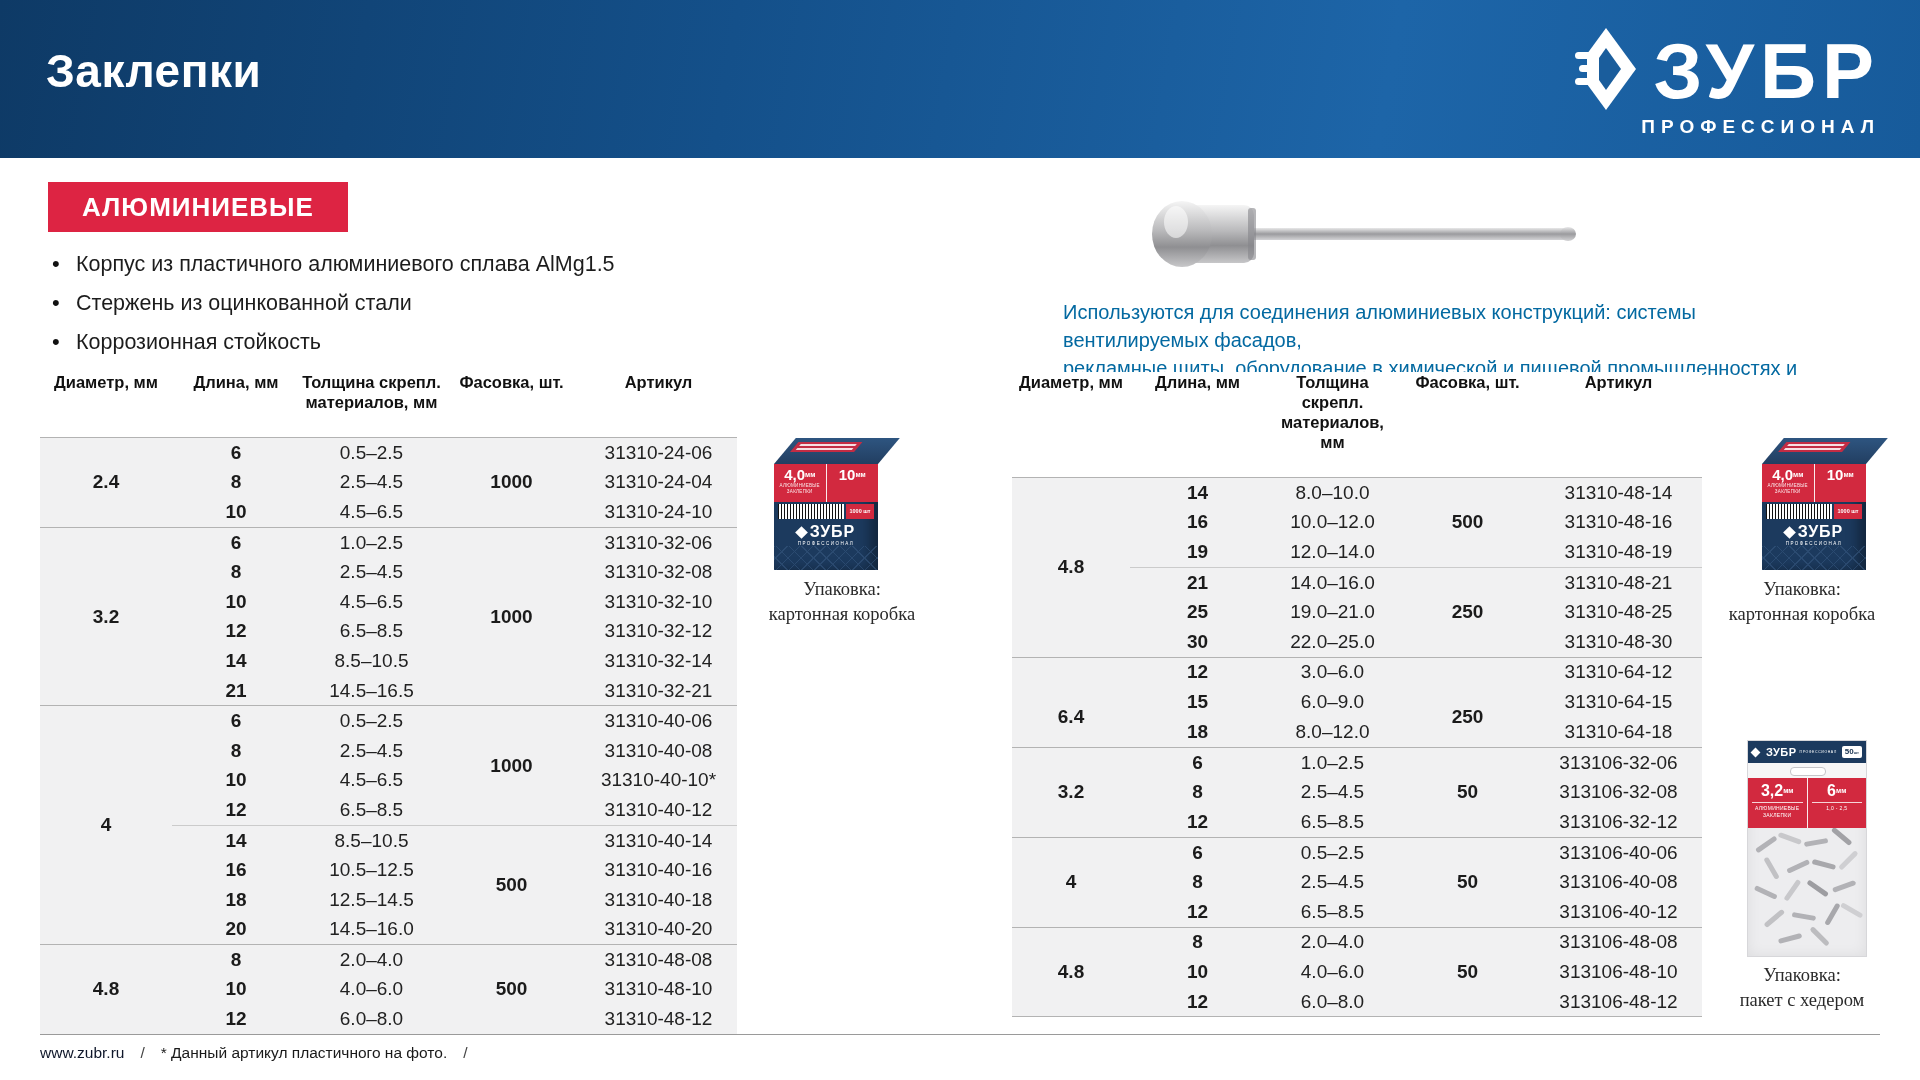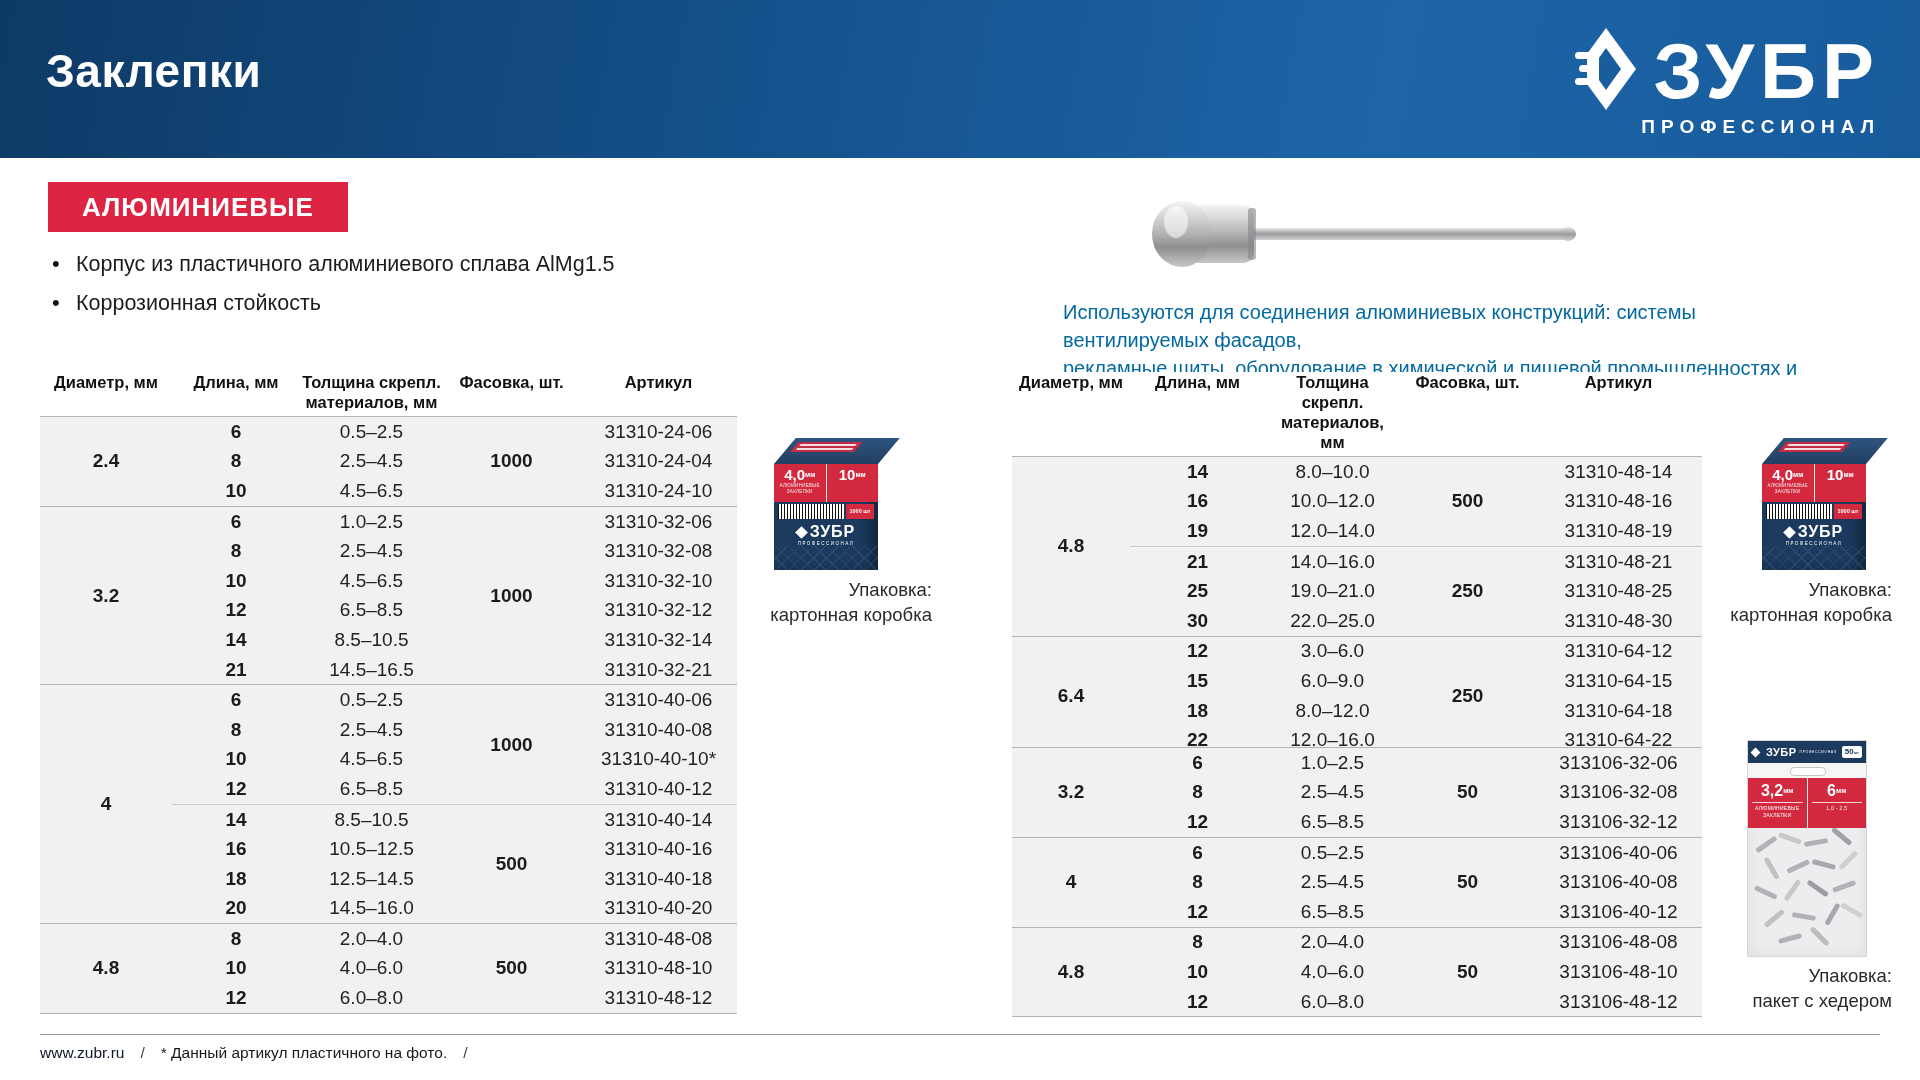--- a/index.html
+++ b/index.html
@@ -22,33 +22,33 @@
   .features li{position:relative;padding-left:26px;margin-bottom:14px;font-size:21.5px;line-height:25px;color:#1c1c1c;}
   .features li::before{content:"•";position:absolute;left:2px;top:-1px;font-size:22px;color:#111;}
 
   
   .rivet{position:absolute;left:1090px;top:172px;}
   .description{position:absolute;left:1063px;top:298px;width:740px;font-size:20px;line-height:28px;color:#0369a1;}
 
   
   .tbl{position:absolute;border-collapse:collapse;table-layout:fixed;border-bottom:1px solid #b3b3b3;}
   .tbl thead th{background:#fff;font-size:16.5px;font-weight:700;color:#111;text-align:center;
-                vertical-align:top;line-height:20px;padding:0 2px 4px;border-bottom:1px solid #b3b3b3;}
+                vertical-align:top;line-height:20px;padding:0 2px 25px;border-bottom:1px solid #b3b3b3;}
   .tbl tbody{background:#f1f1f2;}
   .tbl td{height:29.6px;text-align:center;vertical-align:middle;font-size:19px;color:#1b1b1b;padding:0;}
   .tbl tr.g-top{border-top:1px solid #b3b3b3;}
   .tbl tr.s-top{border-top:1px solid #cbcbcb;}
   .tbl td.c-dia,.tbl td.c-len,.tbl td.c-pack{font-weight:700;}
   .tbl td.c-thk,.tbl td.c-art{font-weight:400;color:#222;}
   .t-left{left:40px;top:372px;width:697px;}
   .t-rtop{left:1012px;top:372px;width:690px;}
   .t-rbot{left:1012px;top:747px;width:690px;border-top:1px solid #b3b3b3;}
 
   
-  .pkg-caption{position:absolute;width:180px;text-align:right;font-size:18.5px;line-height:25px;color:#2a2a2a;}
+  .pkg-caption{position:absolute;width:180px;text-align:center;font-size:18.5px;line-height:25px;color:#2a2a2a;font-family:Liberation Serif, serif;}
   .cap-1{left:752px;top:577px;} .cap-2{left:1712px;top:577px;} .cap-3{left:1712px;top:963px;}
 
   
   .pkbox{position:absolute;width:150px;height:135px;}
   .pkbox-1{left:760px;top:438px;} .pkbox-2{left:1748px;top:438px;}
   .pk-top{position:absolute;left:14px;top:0;width:104px;height:26px;
           background:linear-gradient(#2e5580,#223e61);transform:skewX(-40deg);transform-origin:0 100%;}
   .pk-top-red{position:absolute;left:6px;right:34px;top:4px;bottom:12px;background:#c22c44;}
   .pk-top-red i{display:block;height:2px;background:rgba(255,255,255,.85);margin:2px 4px 0;}
   .pk-front{position:absolute;left:14px;top:26px;width:104px;height:106px;background:#1c3a5e;
@@ -119,20 +119,21 @@
         <span class="logo-text">ЗУБР</span>
       </div>
       <div class="logo-sub">ПРОФЕССИОНАЛ</div>
     </div>
   </div>
 
   <div class="badge">АЛЮМИНИЕВЫЕ</div>
 
   <ul class="features">
     <li>Корпус из пластичного алюминиевого сплава AlMg1.5</li>
+    <li>Стержень из оцинкованной стали</li>
     <li>Коррозионная стойкость</li>
   </ul>
 
   <div class="rivet">
     <svg width="500" height="130" viewBox="0 0 500 130">
       <defs>
         <linearGradient id="met1" x1="0" y1="0" x2="0" y2="1">
           <stop offset="0" stop-color="#f5f5f5"></stop>
             <stop offset=".45" stop-color="#b9b9bb"></stop>
           <stop offset=".7" stop-color="#8f8f92"></stop>

